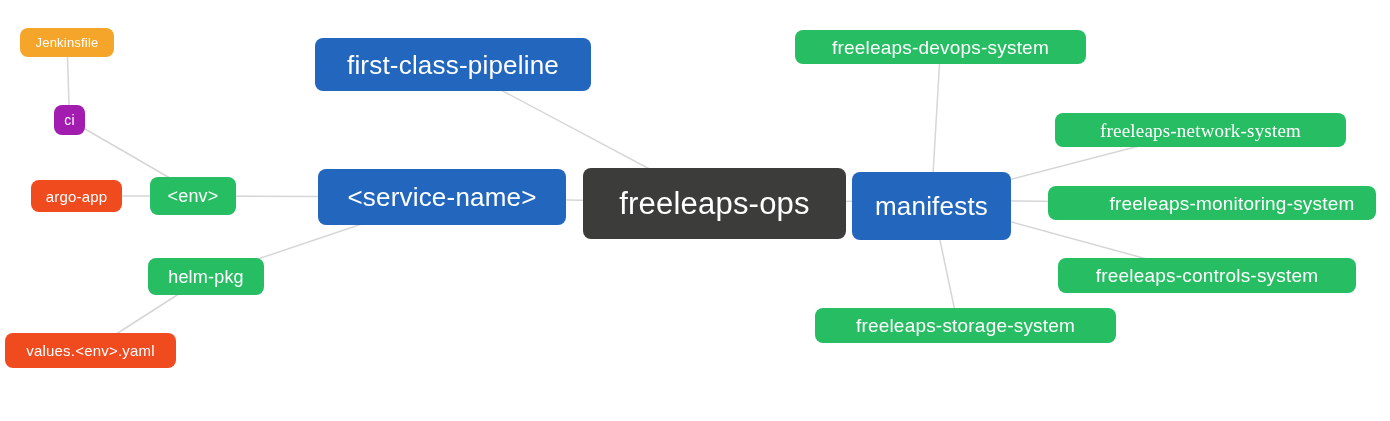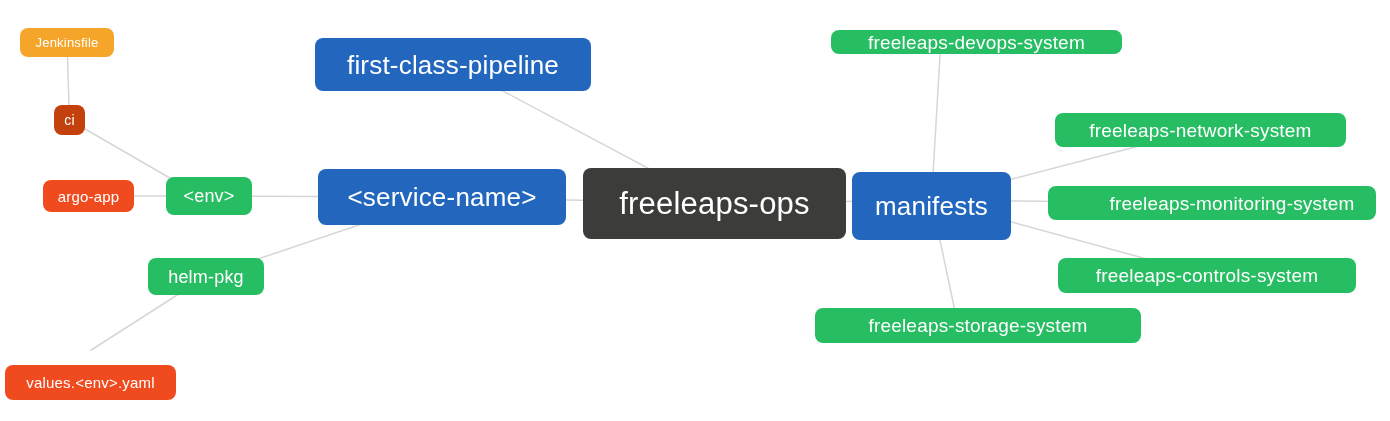--- a/index.html
+++ b/index.html
@@ -56,55 +56,55 @@
       <line x1="940.5" y1="47" x2="931.5" y2="200" stroke="#d6d6d6" stroke-width="1.5"></line>
       <line x1="1200.5" y1="130" x2="931.5" y2="200" stroke="#d6d6d6" stroke-width="1.5"></line>
       <line x1="1212" y1="203" x2="931.5" y2="200" stroke="#d6d6d6" stroke-width="1.5"></line>
       <line x1="1207" y1="275.5" x2="931.5" y2="200" stroke="#d6d6d6" stroke-width="1.5"></line>
       <line x1="958" y1="325.5" x2="931.5" y2="200" stroke="#d6d6d6" stroke-width="1.5"></line>
     </svg>
 
 <div class="node" style="left: 20px; top: 28px; width: 94px; height: 29px; font-size: 13px; background: rgb(245, 166, 42);">
       <span>Jenkinsfile</span>
     </div>
-    <div class="node" style="left: 54px; top: 105px; width: 31px; height: 30px; font-size: 14px; background: #c2410c;">
+    <div class="node" style="left: 54px; top: 105px; width: 31px; height: 30px; font-size: 14px; background: #a21caf;">
       <span>ci</span>
     </div>
-    <div class="node" style="left: 43px; top: 180px; width: 91px; height: 32px; font-size: 15px; background: rgb(240, 74, 31);">
+    <div class="node" style="left: 31px; top: 180px; width: 91px; height: 32px; font-size: 15px; background: rgb(240, 74, 31);">
       <span>argo-app</span>
     </div>
-    <div class="node" style="left: 166px; top: 177px; width: 86px; height: 38px; font-size: 18px; background: rgb(39, 189, 99);">
+    <div class="node" style="left: 150px; top: 177px; width: 86px; height: 38px; font-size: 18px; background: rgb(39, 189, 99);">
       <span>&lt;env&gt;</span>
     </div>
     <div class="node" style="left: 148px; top: 258px; width: 116px; height: 37px; font-size: 18px; background: rgb(39, 189, 99);">
       <span>helm-pkg</span>
     </div>
-    <div class="node" style="left: 5px; top: 333px; width: 171px; height: 35px; font-size: 15px; background: rgb(240, 74, 31); margin-top: 32px;">
+    <div class="node" style="left: 5px; top: 333px; width: 171px; height: 35px; font-size: 15px; background: rgb(240, 74, 31);">
       <span>values.&lt;env&gt;.yaml</span>
     </div>
     <div class="node" style="left: 318px; top: 169px; width: 248px; height: 56px; font-size: 26px; background: rgb(34, 103, 189);">
       <span>&lt;service-name&gt;</span>
     </div>
     <div class="node" style="left: 315px; top: 38px; width: 276px; height: 53px; font-size: 26px; background: rgb(34, 103, 189);">
       <span>first-class-pipeline</span>
     </div>
     <div class="node" style="left: 583px; top: 168px; width: 263px; height: 71px; font-size: 31px; background: rgb(60, 60, 58);">
       <span>freeleaps-ops</span>
     </div>
     <div class="node" style="left: 852px; top: 172px; width: 159px; height: 68px; font-size: 26px; background: rgb(34, 103, 189);">
       <span>manifests</span>
     </div>
-    <div class="node" style="left: 795px; top: 30px; width: 291px; height: 24px; font-size: 19px; background: rgb(39, 189, 99); margin-left: 36px;">
+    <div class="node" style="left: 795px; top: 30px; width: 291px; height: 34px; font-size: 19px; background: rgb(39, 189, 99);">
       <span>freeleaps-devops-system</span>
     </div>
-    <div class="node" style="left: 1055px; top: 113px; width: 291px; height: 34px; font-size: 19px; background: rgb(39, 189, 99);">
+    <div class="node" style="left: 1055px; top: 113px; width: 291px; height: 34px; font-size: 19px; background: rgb(39, 189, 99); font-family: Liberation Serif, serif;">
       <span>freeleaps-network-system</span>
     </div>
     <div class="node" style="left: 1048px; top: 186px; width: 328px; height: 34px; font-size: 19px; background: rgb(39, 189, 99); padding-left: 40px;">
       <span>freeleaps-monitoring-system</span>
     </div>
     <div class="node" style="left: 1058px; top: 258px; width: 298px; height: 35px; font-size: 19px; background: rgb(39, 189, 99);">
       <span>freeleaps-controls-system</span>
     </div>
-    <div class="node" style="left: 815px; top: 308px; width: 326px; height: 35px; font-size: 19px; background: rgb(39, 189, 99);">
+    <div class="node" style="left: 815px; top: 308px; width: 301px; height: 35px; font-size: 19px; background: rgb(39, 189, 99);">
       <span>freeleaps-storage-system</span>
     </div>
   </div>
 
 </body></html>

